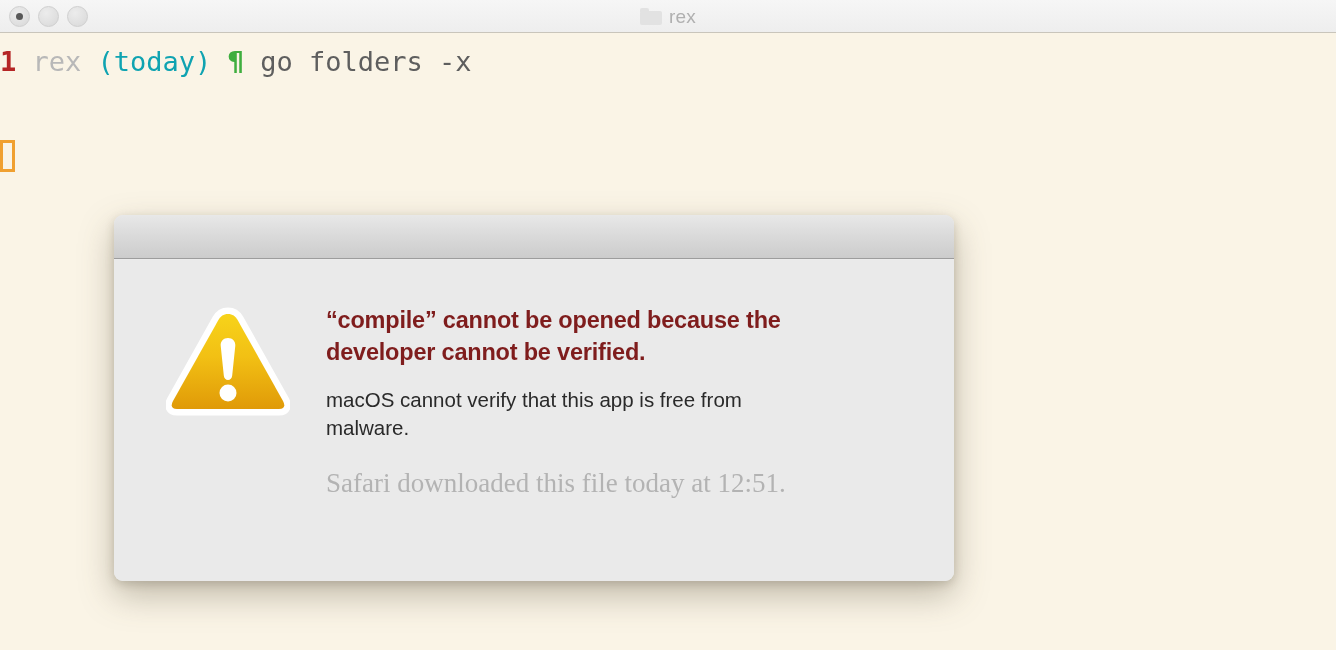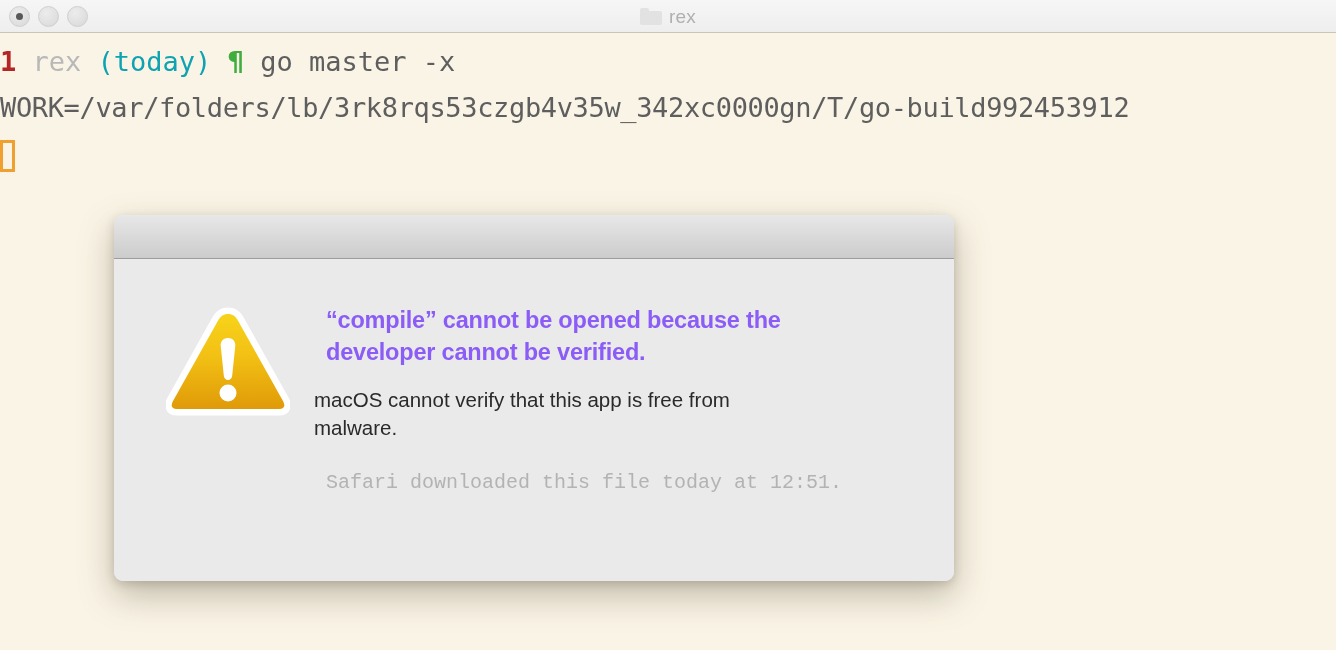--- a/index.html
+++ b/index.html
@@ -180,43 +180,43 @@
   #caution-icon svg { display: block; }
 
   #dialog-headline {
     position: absolute;
     left: 212px;
     top: 44px;
     width: 560px;
     font-size: 23.5px;
     font-weight: bold;
     line-height: 32px;
-    color: #8b5cf6;
+    color: #7f1d1d;
     font-family: "Liberation Sans", sans-serif;
     letter-spacing: -0.2px;
   }
   #dialog-message {
     position: absolute;
-    left: 200px;
+    left: 212px;
     top: 126px;
     width: 480px;
     font-size: 20.5px;
     line-height: 28px;
     color: #2a2a2a;
     font-family: "Liberation Sans", sans-serif;
   }
   #dialog-subtext {
     position: absolute;
     left: 212px;
     top: 210px;
     width: 560px;
-    font-size: 20px;
+    font-size: 27px;
     line-height: 26px;
     color: #b3b3b3;
-    font-family: Liberation Mono, monospace;
+    font-family: Liberation Serif, serif;
   }
 </style>
 </head>
 <body>
 
 <div id="terminal-window">
 
   <div id="titlebar">
     <div class="traffic-lights">
       <div class="light">
@@ -229,23 +229,22 @@
       <span id="folder-icon">
         <span class="tab"></span>
         <span class="body"></span>
       </span>
       <span id="window-title">rex</span>
     </div>
   </div>
 
   <div id="terminal-body">
 
-    <div id="prompt-line"><span class="tok-num">1</span><span class="tok-cmd"> </span><span class="tok-dir">rex</span><span class="tok-cmd"> </span><span class="tok-git">(today)</span><span class="tok-cmd"> </span><span class="tok-pilc">¶</span><span class="tok-cmd"> </span><span class="tok-cmd">go master -x</span></div>
-
-    <div id="output-line">WORK=/var/folders/lb/3rk8rqs53czgb4v35w_342xc0000gn/T/go-build992453912</div>
+    <div id="prompt-line"><span class="tok-num">1</span><span class="tok-cmd"> </span><span class="tok-dir">rex</span><span class="tok-cmd"> </span><span class="tok-git">(today)</span><span class="tok-cmd"> </span><span class="tok-pilc">¶</span><span class="tok-cmd"> </span><span class="tok-cmd">go folders -x</span></div>
+
 
     <div id="cursor-line"><span id="cursor-block"></span></div>
 
   </div>
 
   <div id="gatekeeper-dialog">
 
     <div id="dialog-titlebar"></div>
 
     <div id="dialog-content">

